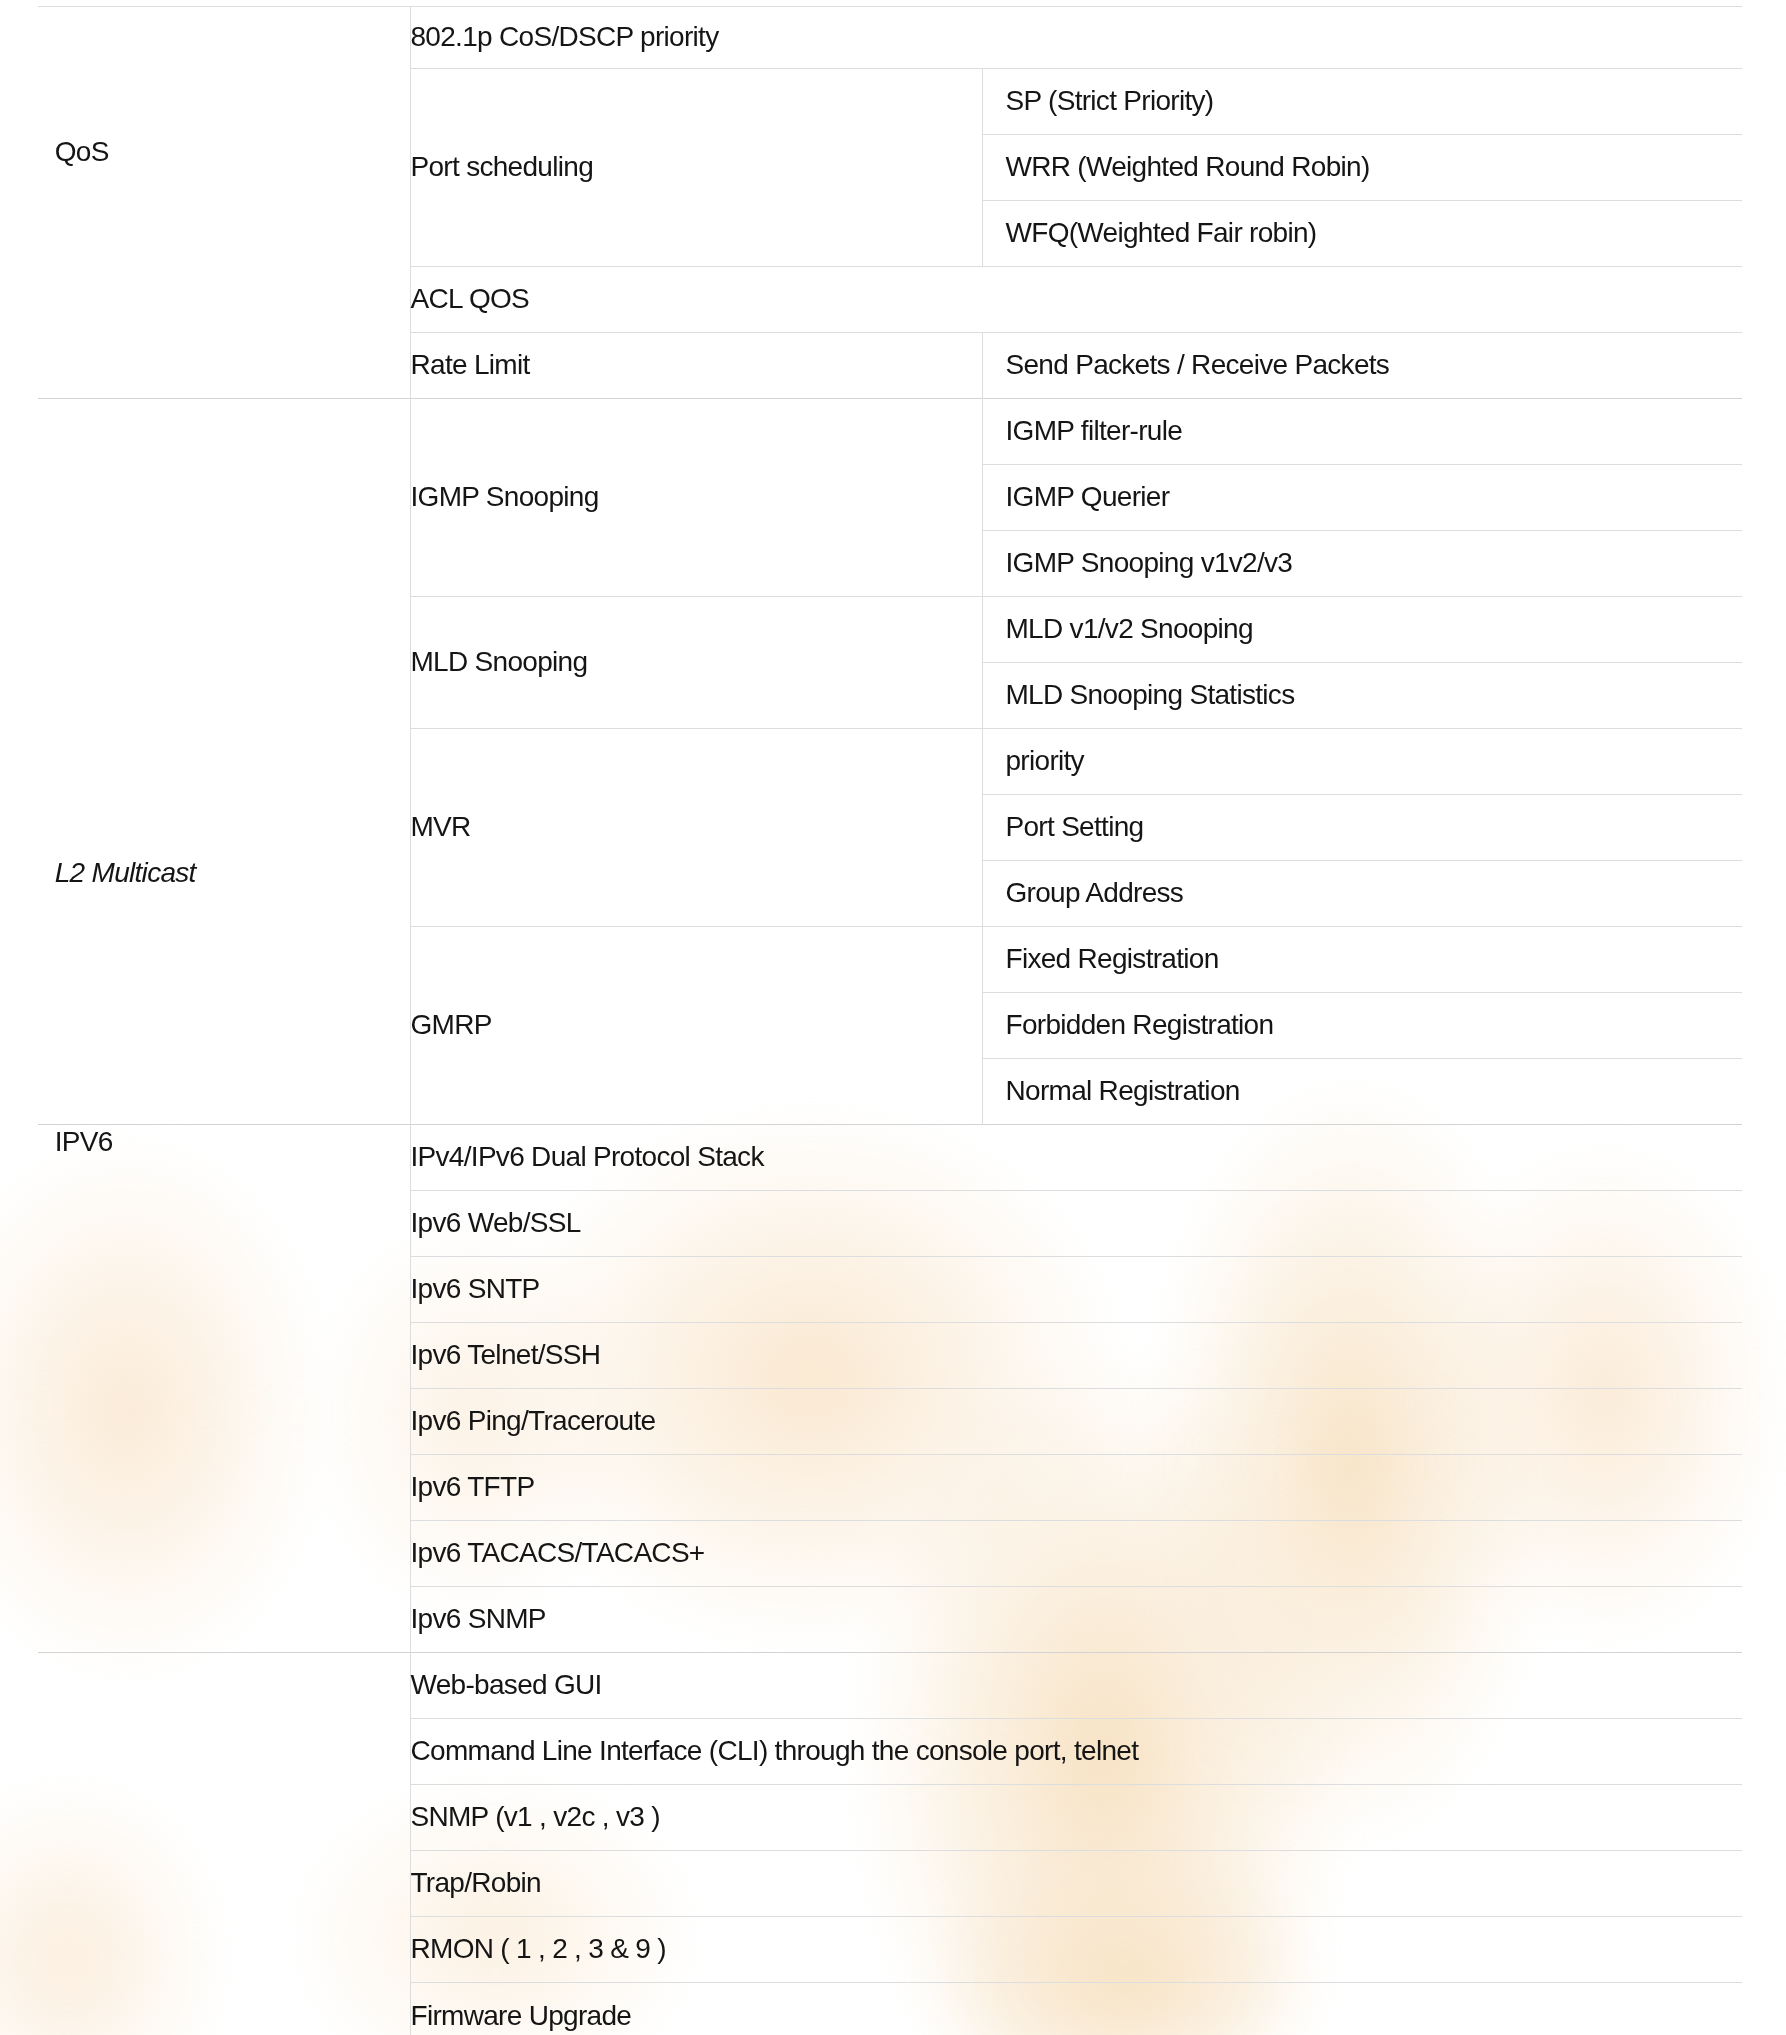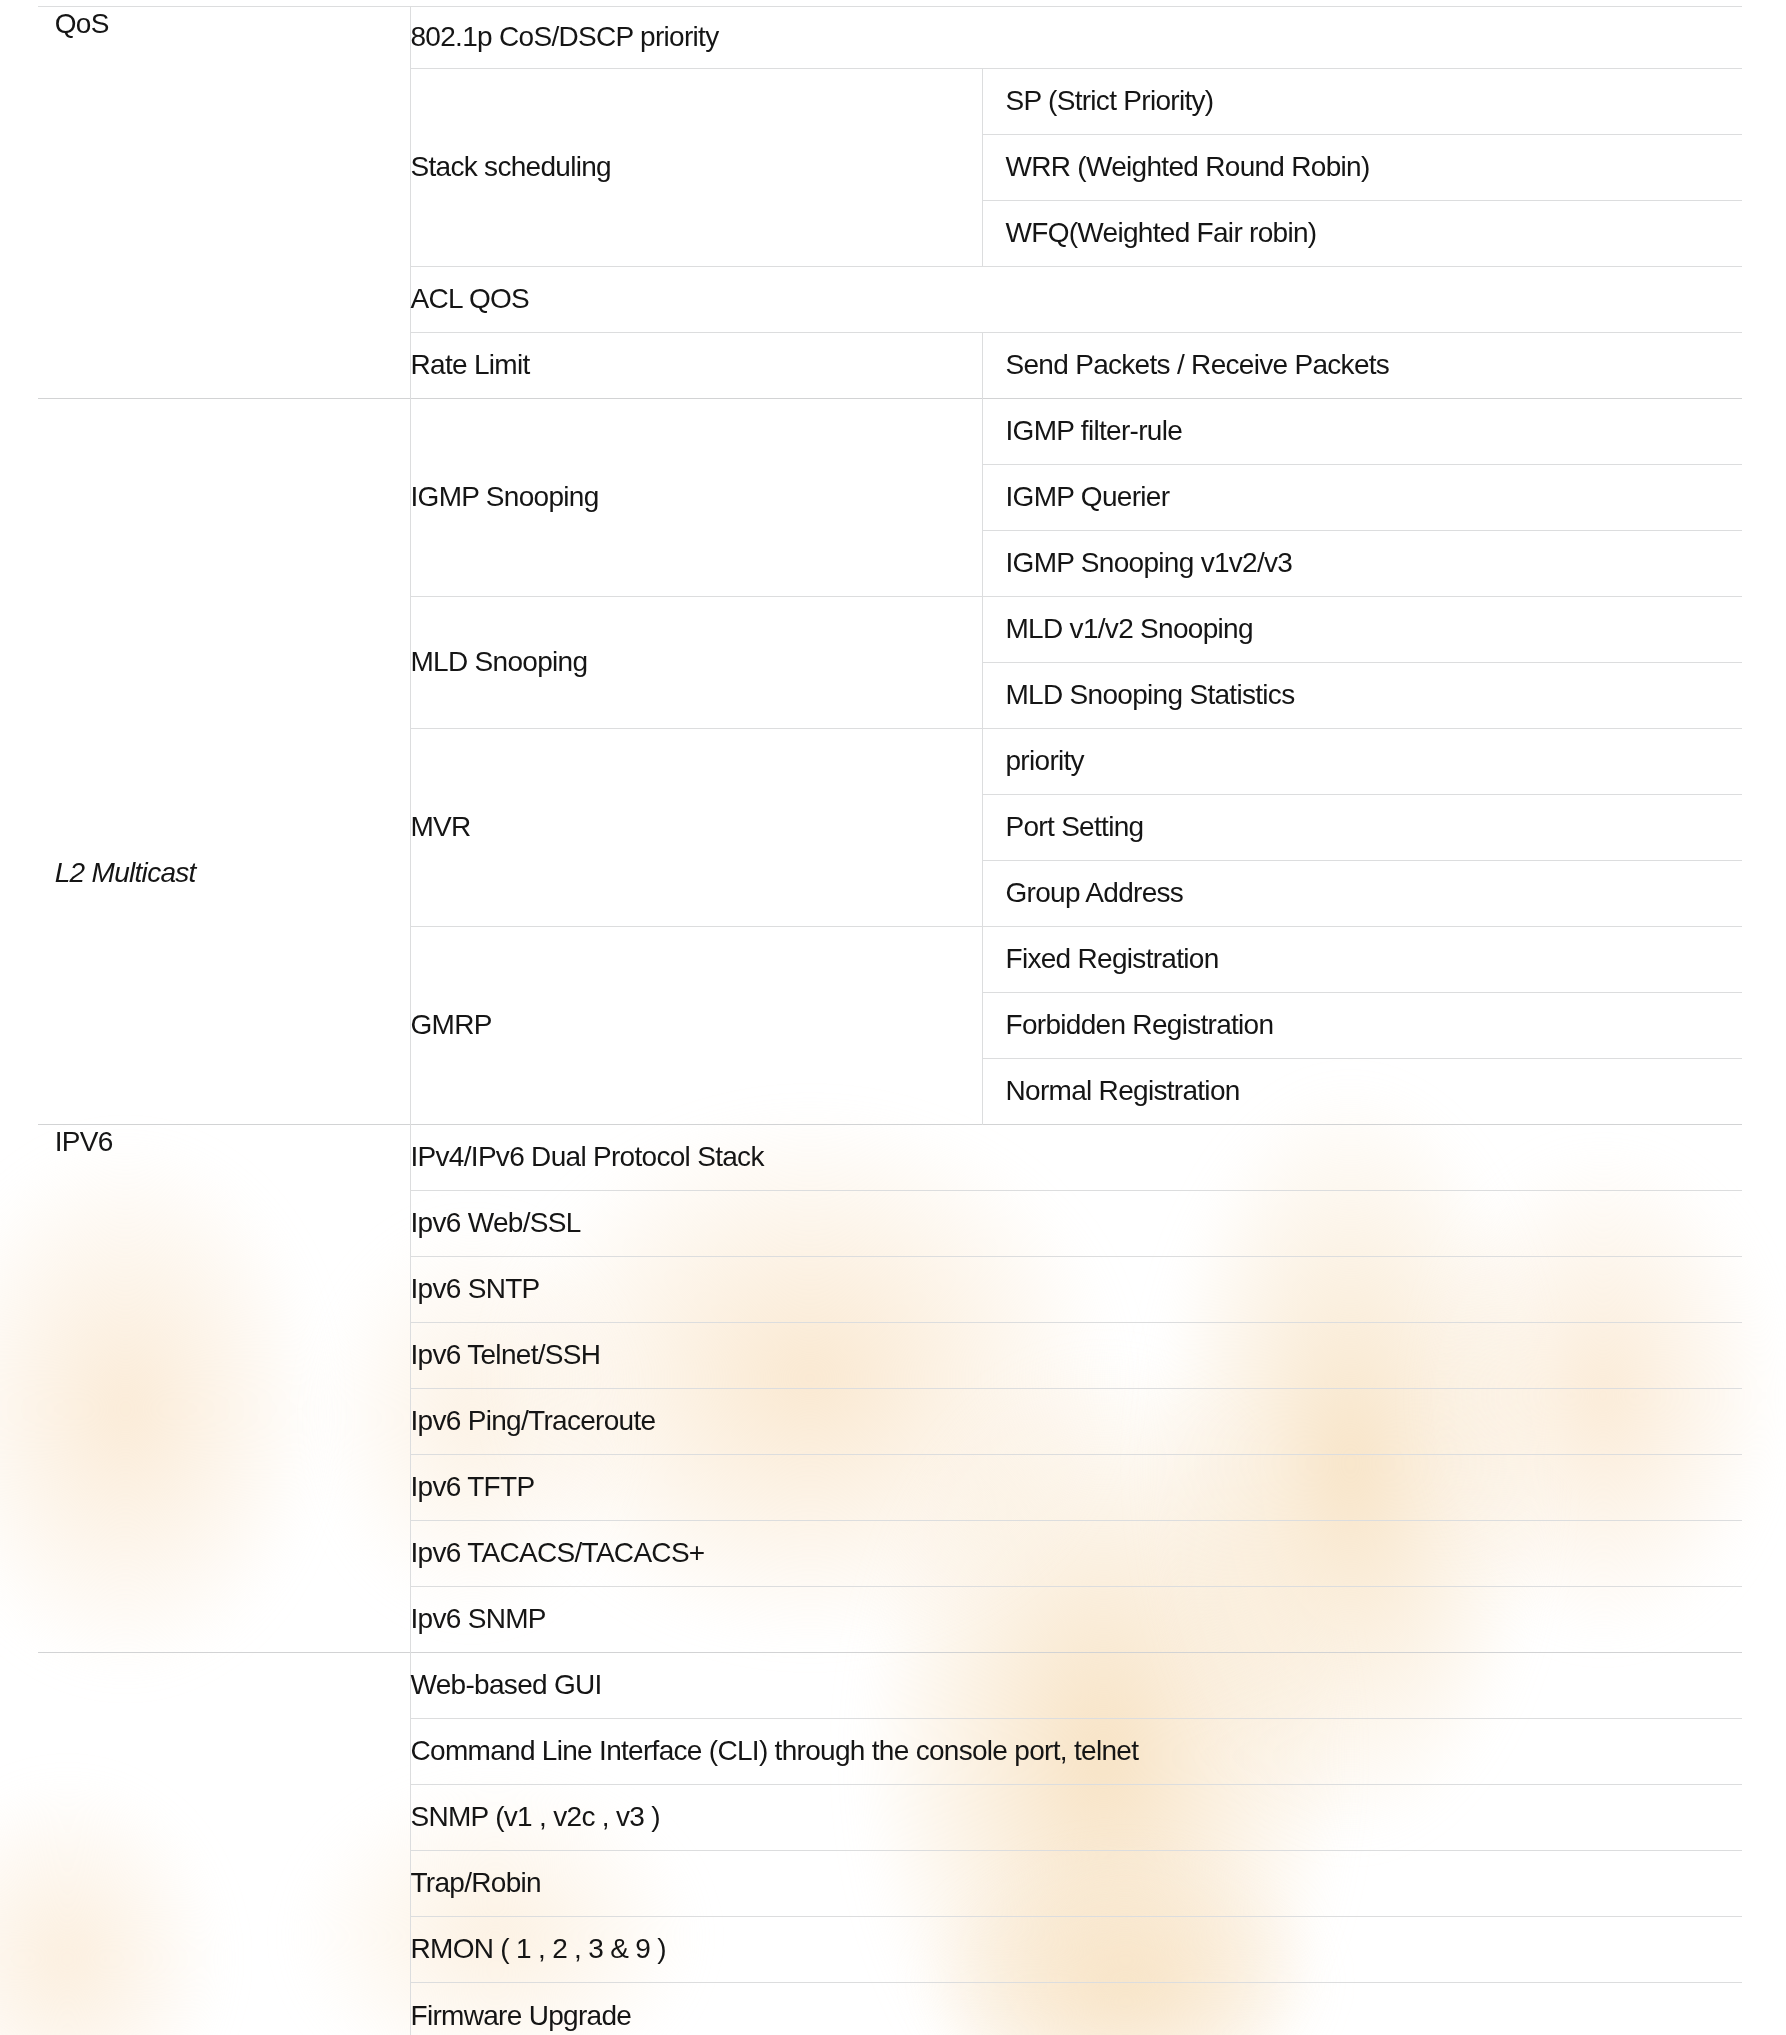--- a/index.html
+++ b/index.html
@@ -61,21 +61,21 @@
     overflow: visible;
   }
   tr        { height: 66px; }
   tr.first  { height: 62px; }
   tr.sec td { border-top: 1.8px solid #d2d3d4; }
 
   td.c1 {
     vertical-align: top;
     padding-left: 16.7px;
   }
-  td.c1.pad-qos  {  }
+  td.c1.pad-qos  { padding-top: 128px;  }
   td.c1.pad-l2m  { padding-top: 457px; font-style: italic; }
   td.c1.pad-ipv6 {  }
 
   td.c2, td.c23 {
     border-left: 1.4px solid #dcddde;
     margin-top: 20px;
   }
   td.c3 {
     border-left: 1.4px solid #dcddde;
     padding-left: 23px;
@@ -102,21 +102,21 @@
     <col style="width:572px">
     <col style="width:760px">
   </colgroup>
 
   <tbody>
       <tr class="first">
     <td class="c1 pad-qos" rowspan="6">QoS</td>
     <td class="c23" colspan="2">802.1p CoS/DSCP priority</td>
   </tr>
   <tr>
-    <td class="c2" rowspan="3">Stack scheduling</td>
+    <td class="c2" rowspan="3">Port scheduling</td>
     <td class="c3">SP (Strict Priority)</td>
   </tr>
   <tr>
     <td class="c3">WRR (Weighted Round Robin)</td>
   </tr>
   <tr>
     <td class="c3">WFQ(Weighted Fair robin)</td>
   </tr>
   <tr>
     <td class="c23" colspan="2">ACL QOS</td>

